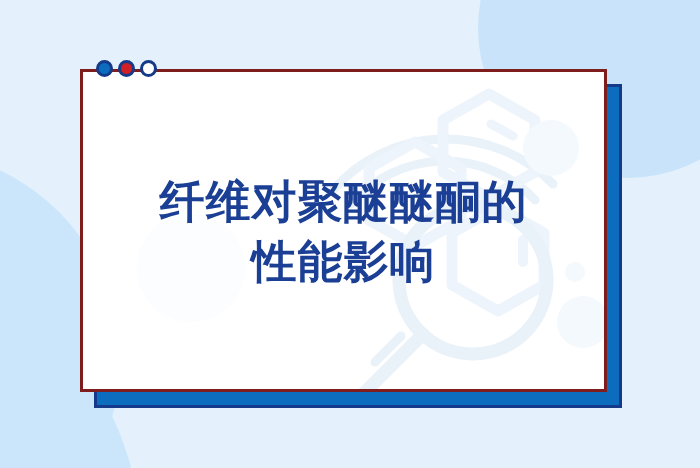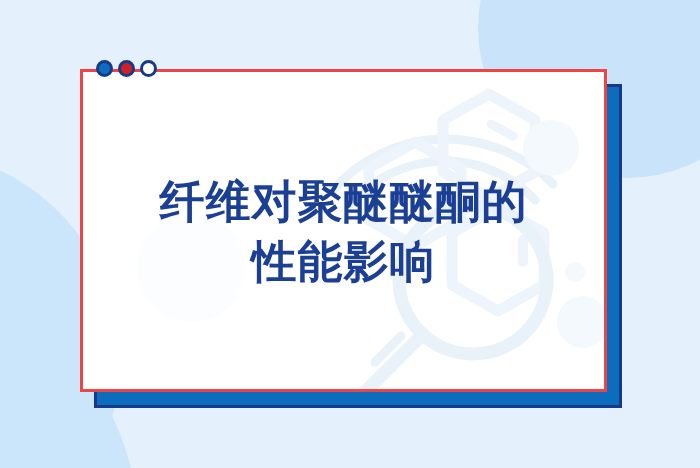--- a/index.html
+++ b/index.html
@@ -72,21 +72,21 @@
   }
 
   
   .card {
     position: absolute;
     left: 80px;
     top: 69px;
     width: 527px;
     height: 323px;
     background: #ffffff;
-    border: 3px solid #ef4444;
+    border: 3px solid #7f1d1d;
     box-sizing: border-box;
     overflow: hidden;
   }
 
   .card-deco {
     position: absolute;
     inset: 0;
     overflow: hidden;
     pointer-events: none;
   }

